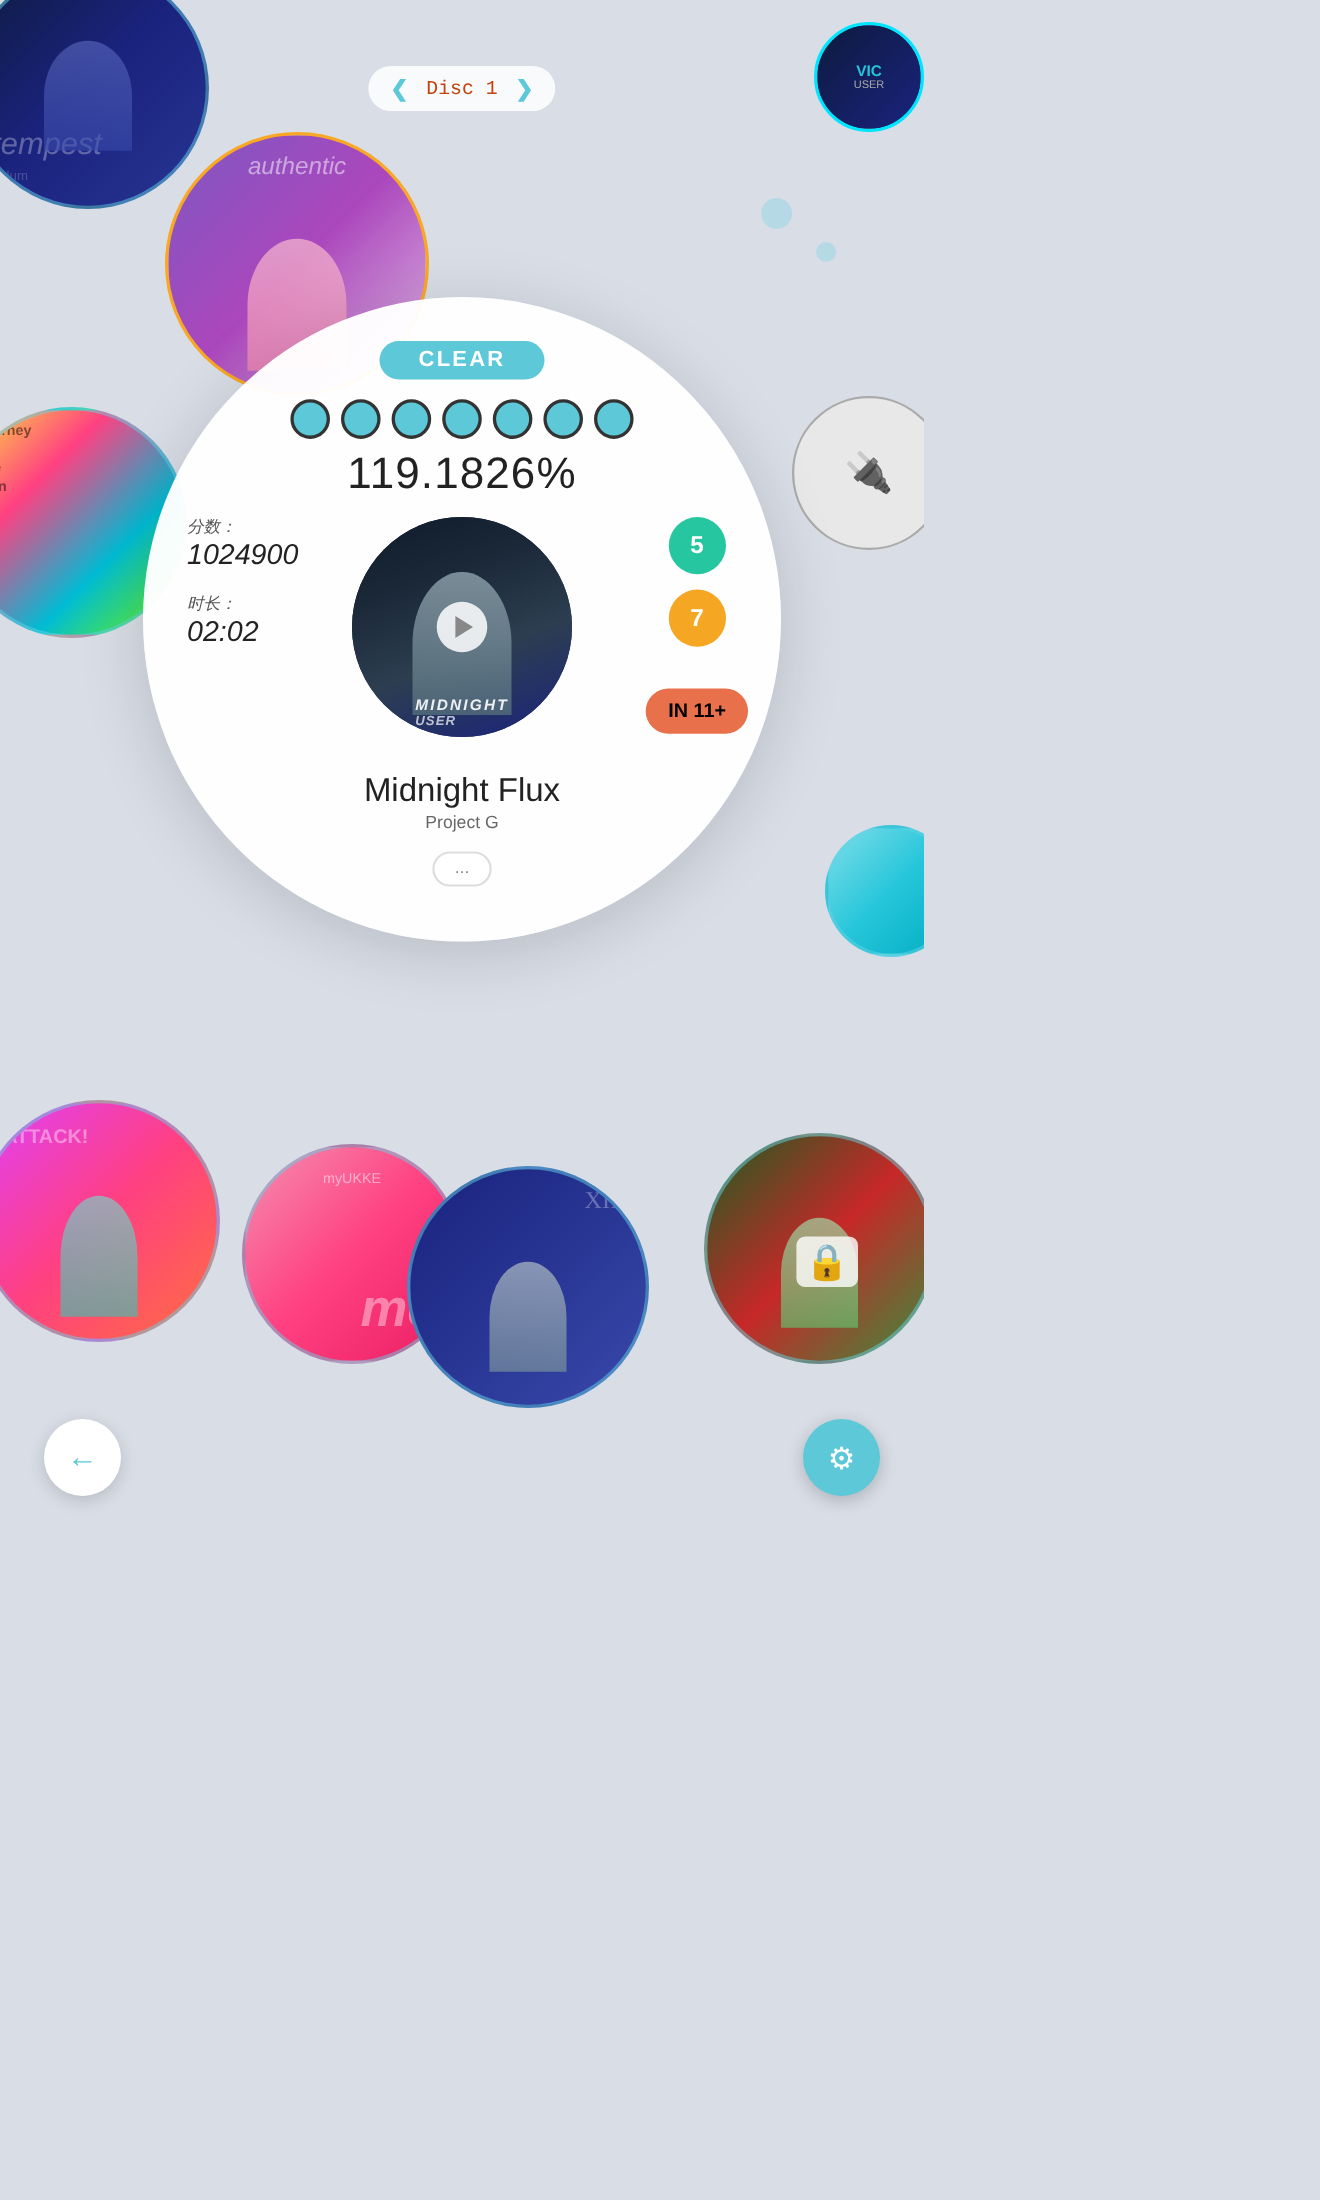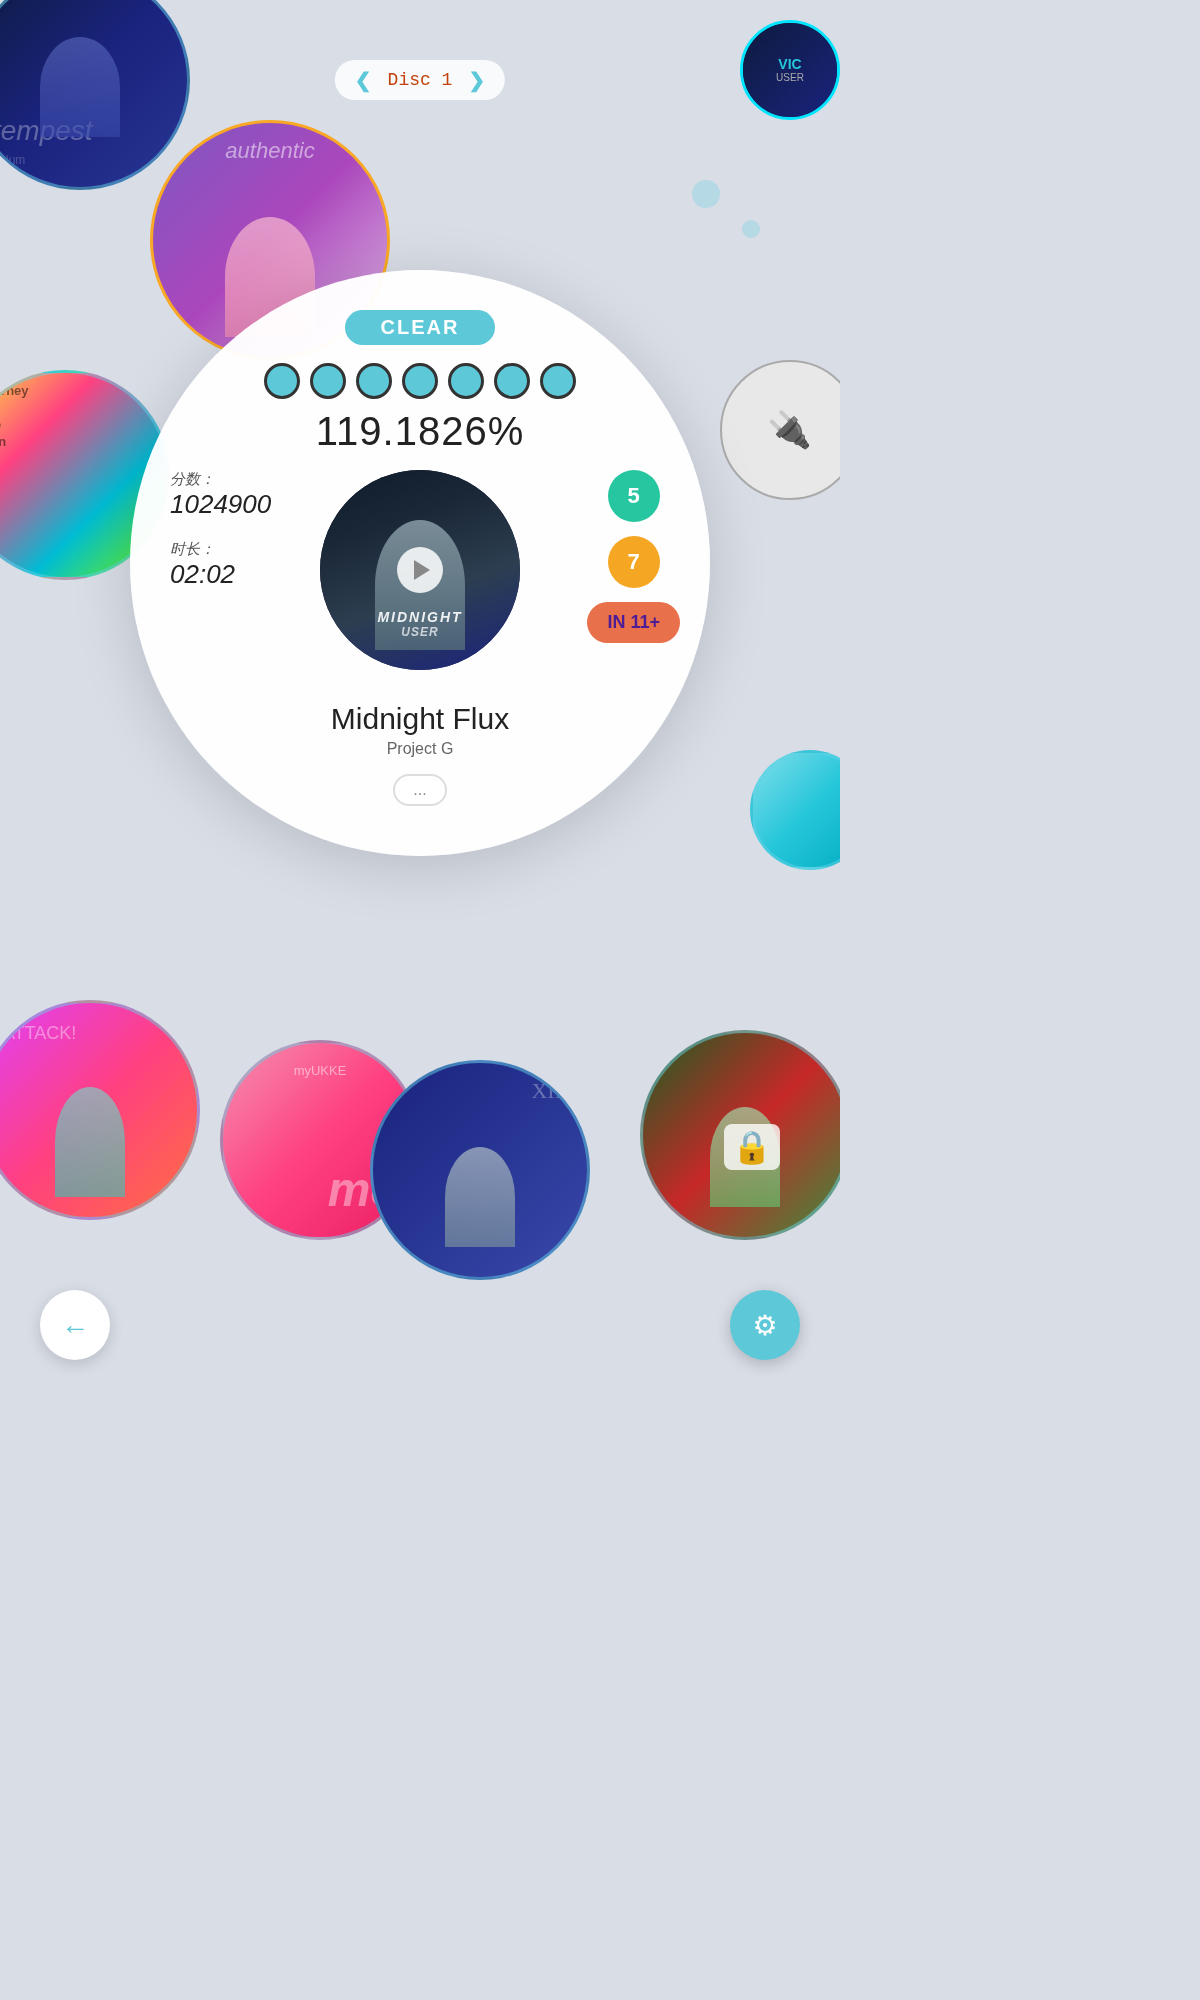--- a/index.html
+++ b/index.html
@@ -169,29 +169,29 @@
       left: 50%;
       transform: translateX(-50%);
       width: 90px;
       height: 130px;
       background: linear-gradient(180deg, #90a4ae, #546e7a);
       border-radius: 50% 50% 0 0;
       opacity: 0.8;
     }
     .album-thumb-text {
       position: absolute;
-      bottom: 31px;
+      bottom: 8px;
       left: 50%;
       transform: translateX(-50%);
       color: white;
       font-size: 13px;
       font-style: italic;
       font-weight: bold;
       white-space: nowrap;
-      text-align: center;
+      text-align: left;
       letter-spacing: 1px;
     }
     .play-btn {
       position: absolute;
       top: 50%;
       left: 50%;
       transform: translate(-50%,-50%);
       width: 46px;
       height: 46px;
       background: rgba(255,255,255,0.85);
@@ -227,26 +227,27 @@
       align-items: center;
       justify-content: center;
       color: white;
       font-size: 22px;
       font-weight: bold;
     }
     .badge-green { background: #26c6a0; }
     .badge-orange { background: #f5a623; }
     .badge-pill {
       background: #e8704a;
-      color: #4c1d95;
+      color: #000000;
       font-size: 18px;
       font-weight: bold;
       padding: 10px 20px;
       border-radius: 30px;
       white-space: nowrap;
+      margin-top: 24px;
     }
 
     .song-title {
       font-size: 30px;
       color: #222;
       font-weight: 500;
       margin-top: 32px;
       text-align: center;
     }
     .song-artist {
@@ -339,21 +340,21 @@
   <div style="width:100%;height:100%;display:flex;align-items:center;justify-content:center;position:relative;">
     <div style="font-size:36px;color:#999;">🔌</div>
   </div>
 </div>
 
 <div class="deco-dots" style="width:28px;height:28px;top:180px;right:120px;"></div>
 <div class="deco-dots" style="width:18px;height:18px;top:220px;right:80px;"></div>
 
 <div class="bg-circle" style="width:220px;height:220px;bottom:180px;left:-20px;background:linear-gradient(135deg,#e040fb,#ff4081,#ff6e40);">
   <div style="width:100%;height:100%;display:flex;align-items:center;justify-content:center;position:relative;overflow:hidden;">
-    <div style="color:rgba(255,255,255,0.4);font-size:18px;font-weight:normal;position:absolute;top:20px;left:20px;">ATTACK!</div>
+    <div style="color:rgba(255,255,255,0.4);font-size:18px;font-weight:bold;position:absolute;top:20px;left:20px;">ATTACK!</div>
     <div style="width:70px;height:110px;background:linear-gradient(180deg,#80cbc4,#4db6ac);border-radius:50% 50% 0 0;position:absolute;bottom:20px;left:50%;transform:translateX(-50%);opacity:0.7;"></div>
   </div>
 </div>
 
 <div class="bg-circle" style="width:200px;height:200px;bottom:160px;left:220px;background:linear-gradient(135deg,#f48fb1,#ff4081,#e91e63);">
   <div style="width:100%;height:100%;display:flex;align-items:center;justify-content:center;position:relative;overflow:hidden;">
     <div style="color:rgba(255,255,255,0.5);font-size:13px;position:absolute;top:20px;left:50%;transform:translateX(-50%);white-space:nowrap;">myUKKE</div>
     <div style="color:rgba(255,255,255,0.4);font-size:48px;font-style:italic;font-weight:bold;position:absolute;bottom:20px;right:20px;">me</div>
   </div>
 </div>

